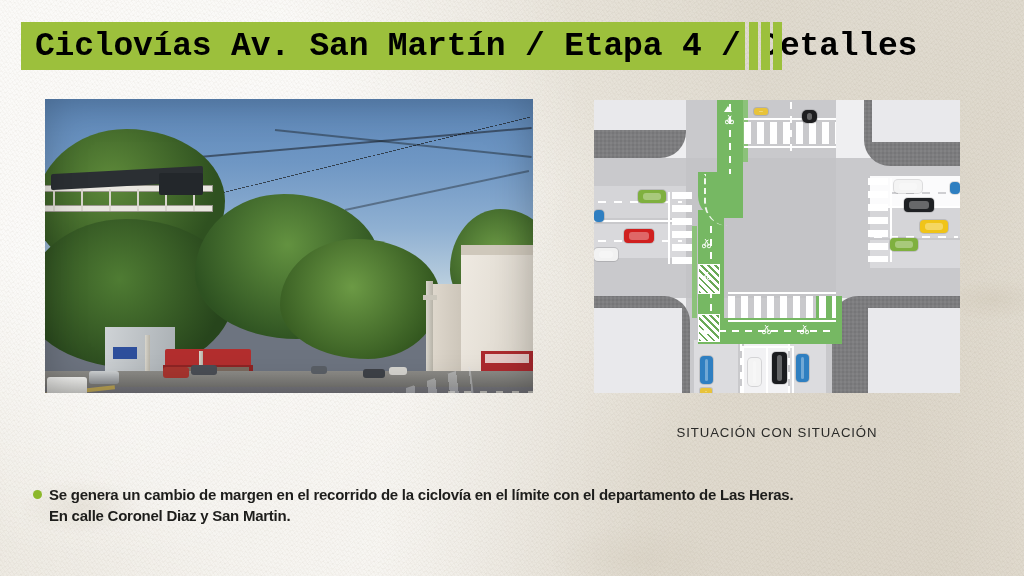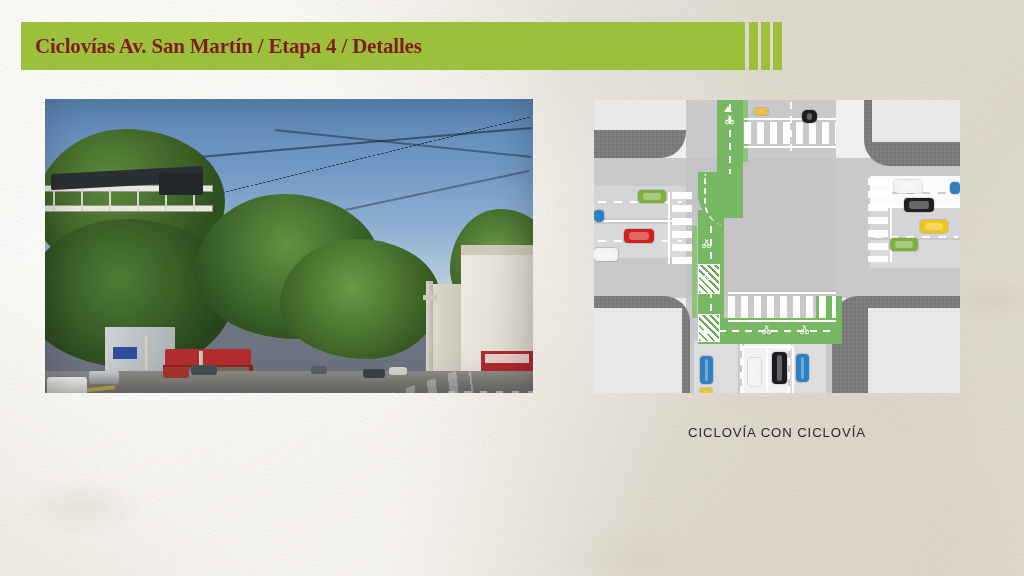--- a/index.html
+++ b/index.html
@@ -31,22 +31,22 @@
       radial-gradient(ellipse 90px 40px at 8% 88%, rgba(198,189,170,.45), rgba(0,0,0,0) 70%),
       radial-gradient(ellipse 120px 50px at 62% 97%, rgba(202,193,175,.4), rgba(0,0,0,0) 70%),
       radial-gradient(ellipse 70px 30px at 97% 52%, rgba(196,186,166,.5), rgba(0,0,0,0) 70%),
       radial-gradient(ellipse 60px 26px at 45% 6%, rgba(214,206,190,.4), rgba(0,0,0,0) 70%);
   }
 
   
   #header{position:absolute;left:21px;top:22px;width:724px;height:48px;background:#9cc03c;}
   #header-title{
     position:absolute;left:14px;top:50%;transform:translateY(-50%);
-    color:#7f1d1d;font-size:21px;font-weight:bold;letter-spacing:-.2px;
-    white-space:nowrap;font-family:Liberation Serif, serif;
+    color:#000000;font-size:33px;font-weight:bold;letter-spacing:-.2px;
+    white-space:nowrap;font-family:Liberation Mono, monospace;
   }
   .chev{position:absolute;top:22px;width:9px;height:48px;background:#9cc03c;}
   .chev i{display:block;width:100%;height:100%;background:#9cc03c;
     clip-path:polygon(0 0,100% 0,55% 50%,100% 100%,0 100%,45% 50%);}
   #chev1{left:749px;} #chev2{left:761px;} #chev3{left:773px;}
 
   
   #photo{position:absolute;left:45px;top:99px;width:488px;height:294px;overflow:hidden;background:#6d7480;}
   #plan{position:absolute;left:594px;top:100px;width:366px;height:293px;overflow:hidden;background:#e9e9ec;}
 
@@ -478,15 +478,22 @@
     <div class="pcar" id="pc-yellow-r"></div>
     <div class="pcar" id="pc-green-r"></div>
     <div class="pcar" id="pc-blue-r"></div>
     <div class="pcar" id="pc-blue-b1"></div>
     <div class="pcar" id="pc-white-b"></div>
     <div class="pcar" id="pc-black-b"></div>
     <div class="pcar" id="pc-blue-b2"></div>
     <div class="pcar" id="pc-yellow-b"></div>
   </div>
 
-  <div class="cap" id="cap-right">CICLOVÍA CON CICLOVÍA</div>
-
+  <div class="cap" id="cap-right">SITUACIÓN CON SITUACIÓN</div>
+
+  <div id="bullet-row">
+    <div id="bullet-dot"></div>
+    <div id="bullet-text">
+      <span>Se genera un cambio de margen en el recorrido de la ciclovía en el límite con el departamento de Las Heras.</span>
+      <span class="l2">En calle Coronel Diaz y San Martin.</span>
+    </div>
+  </div>
 </div>
 
 </body></html>

